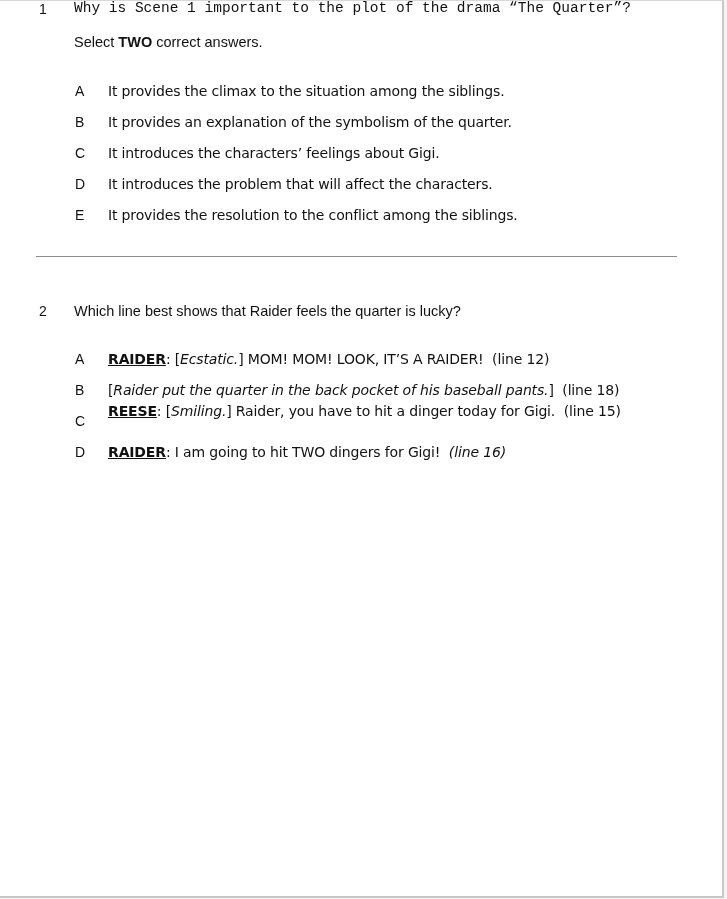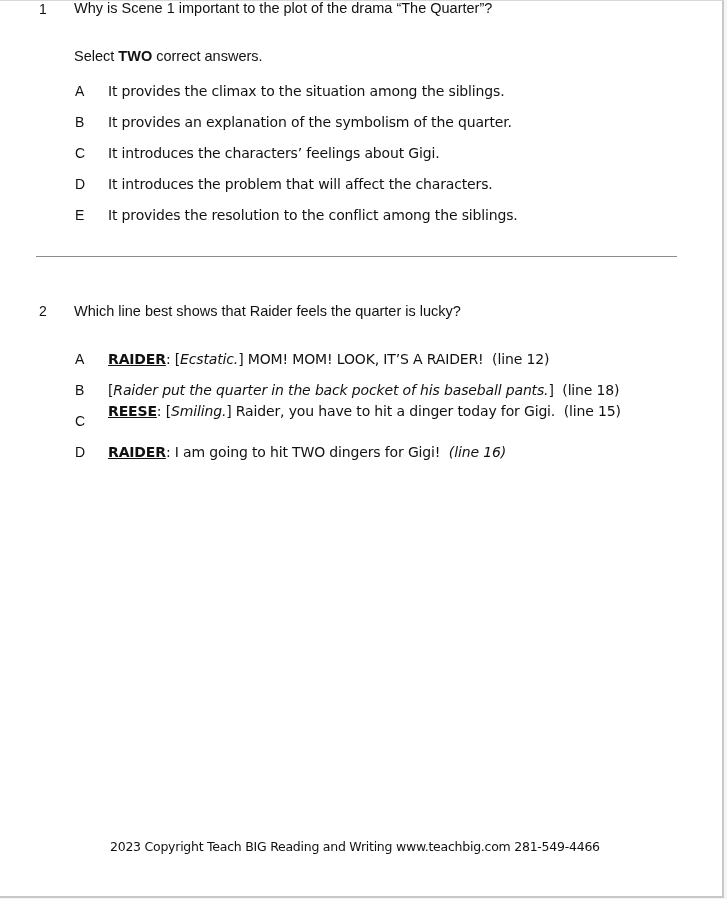--- a/index.html
+++ b/index.html
@@ -78,22 +78,22 @@
     white-space: nowrap;
   }
 </style>
 </head>
 <body>
 
 <div class="page">
 
   <div>
     <span class="qnum" style="top:0px;">1</span>
-    <span class="qtext" style="top:-1px;">Why is Scene 1 important to the plot of the drama “The Quarter”?</span>
-    <div class="instr" style="top:47px;"><span>Select </span><b>TWO</b><span> correct answers.</span></div>
+    <span class="qtext" style="top:-1px;font-family:Liberation Mono, monospace;">Why is Scene 1 important to the plot of the drama “The Quarter”?</span>
+    <div class="instr" style="top:33px;"><span>Select </span><b>TWO</b><span> correct answers.</span></div>
 
     <div>
       <span class="opt-letter" style="top:82px;">A</span>
       <span class="opt-text" style="top:82px;">It provides the climax to the situation among the siblings.</span>
     </div>
     <div>
       <span class="opt-letter" style="top:113px;">B</span>
       <span class="opt-text" style="top:113px;">It provides an explanation of the symbolism of the quarter.</span>
     </div>
     <div>
@@ -130,14 +130,13 @@
       <span class="opt-letter" style="top:412px;">C</span>
       <span class="opt-text" style="top:402px;"><b>REESE</b><span>: </span><span>[</span><i>Smiling.</i><span>]</span><span style="white-space:pre;"> Raider, you have to hit a dinger today for Gigi.</span><span style="white-space:pre;">  (line 15)</span></span>
     </div>
 
     <div>
       <span class="opt-letter" style="top:443px;">D</span>
       <span class="opt-text" style="top:443px;"><b>RAIDER</b><span style="white-space:pre;">: </span><span>I am going to hit TWO dingers for Gigi!</span><span style="white-space:pre;font-style:italic;">  (line 16)</span></span>
     </div>
   </div>
 
-  <div class="footer">2023 Copyright Teach BIG Reading and Writing www.teachbig.com 281-549-4466</div>
 </div>
 
 </body></html>

